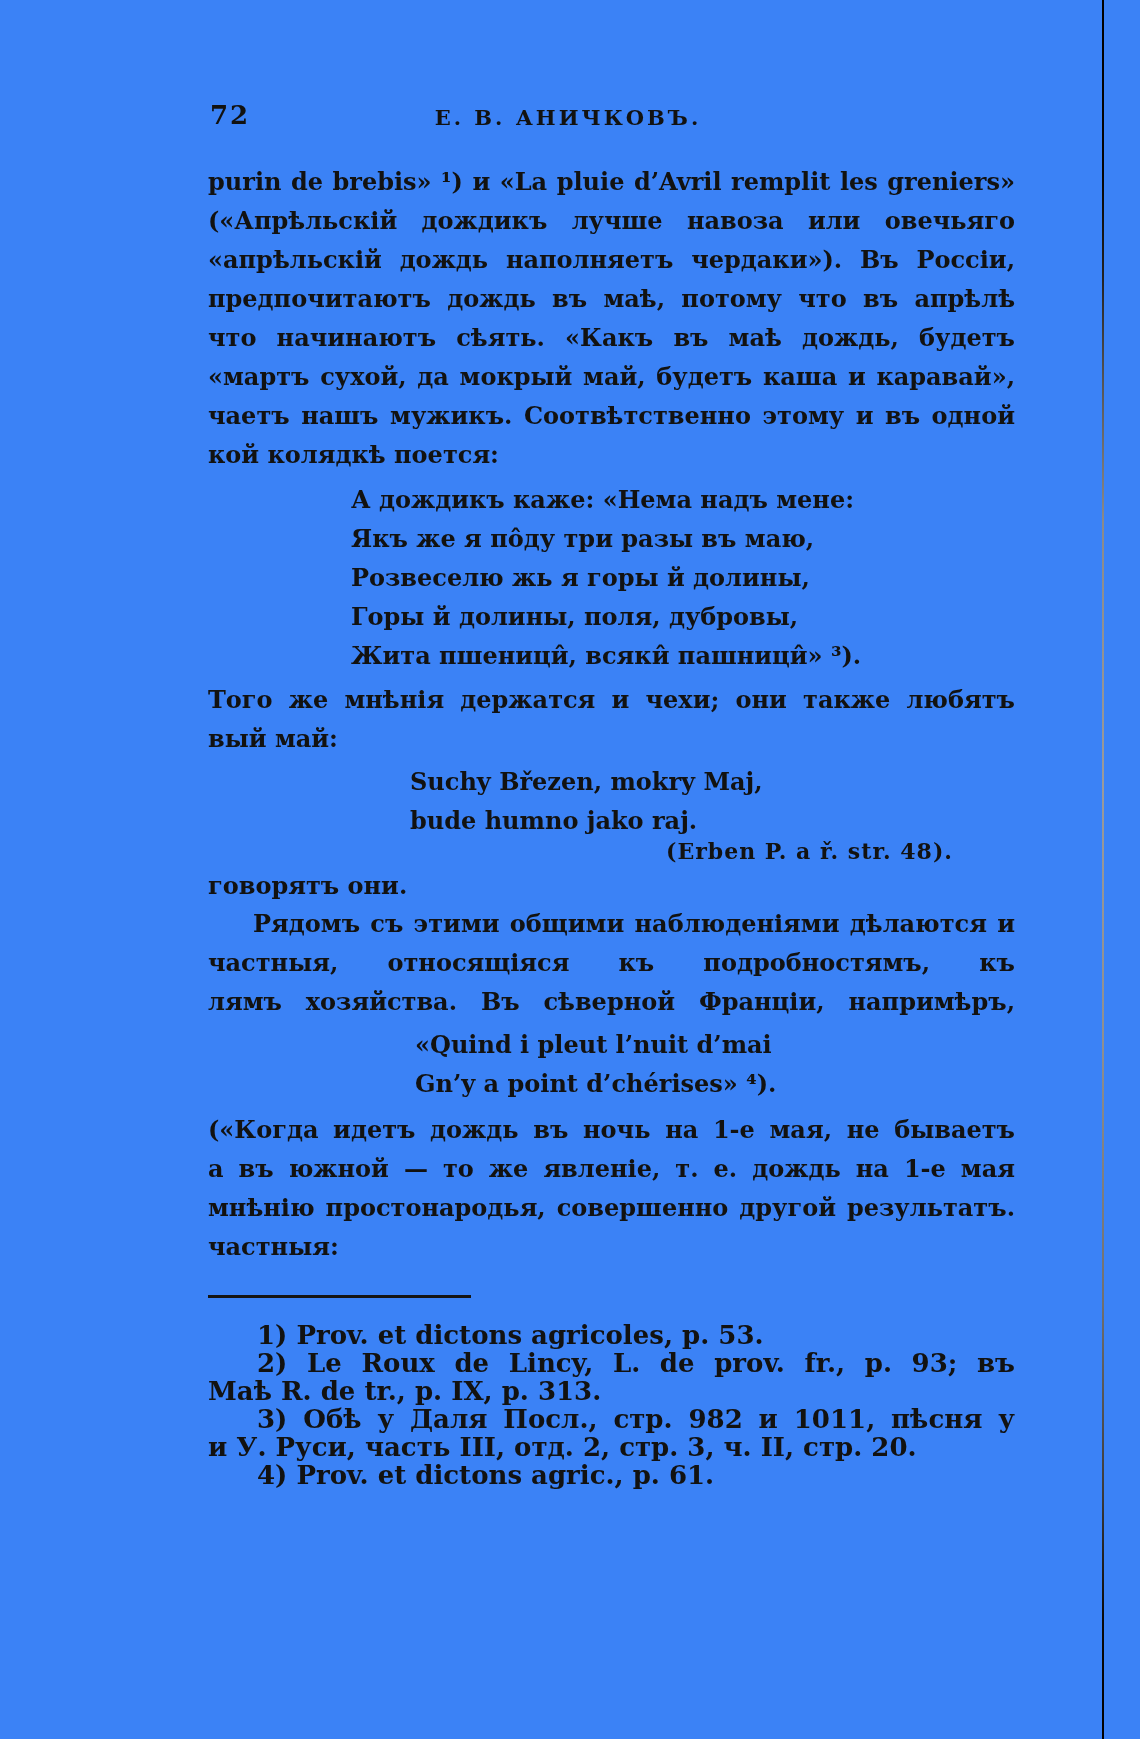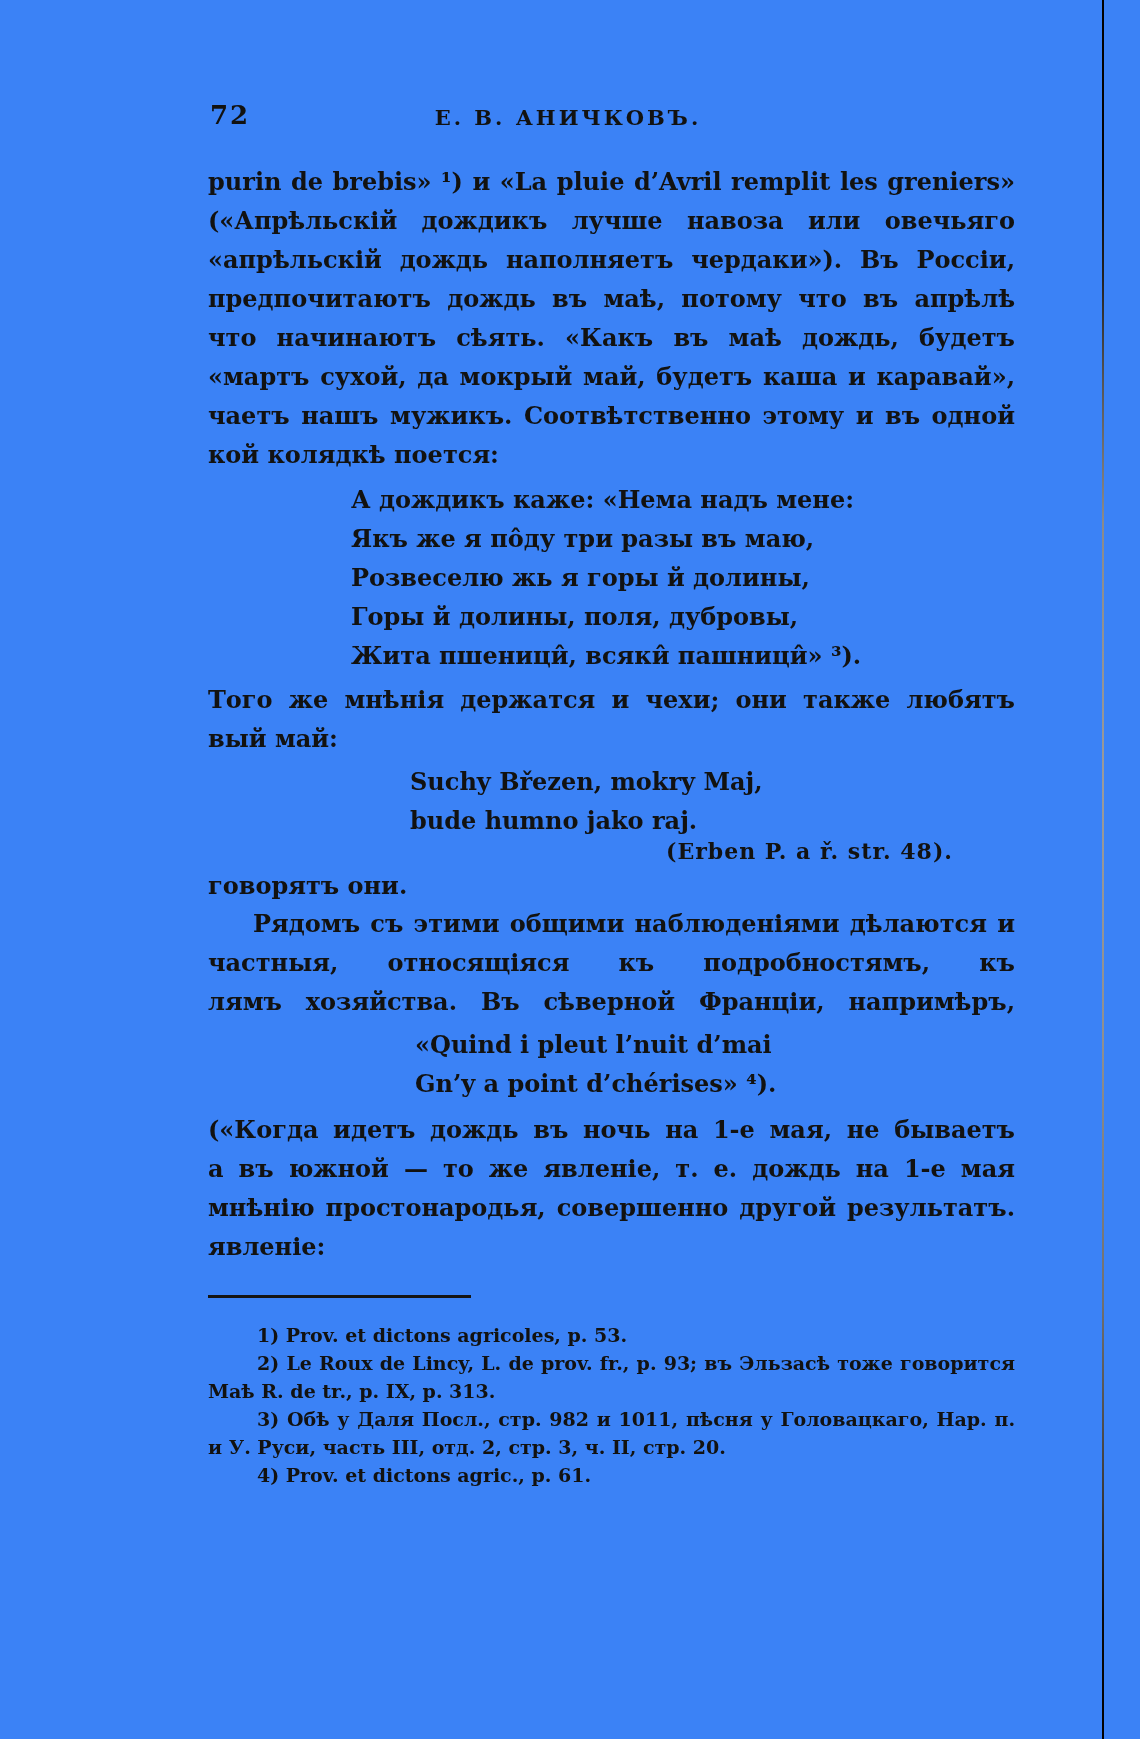--- a/index.html
+++ b/index.html
@@ -33,21 +33,21 @@
     position:absolute;left:208px;width:807px;top:838px;
     text-align:right;padding-right:0;box-sizing:border-box;
     font-size:22px;font-weight:bold;letter-spacing:1px;
   }
   .citation .inner{display:inline-block;margin-right:62px;text-align:center;}
   .sep{
     position:absolute;left:208px;top:1295px;width:263px;height:0;
     border-top:3px solid #151514;
   }
   .footnotes{position:absolute;left:208px;width:807px;top:1321px;
-    font-size:19px;font-weight:bold;line-height:28px;}
+    font-size:26px;font-weight:bold;line-height:28px;}
   .fline{height:28px;overflow:hidden;text-align:left;text-align-last:left;white-space:nowrap;}
   .fline.j{text-align:justify;text-align-last:justify;white-space:normal;}
   .fline.ind{text-indent:49px;}
   .it{}
   .scanline{
     position:absolute;left:1102px;top:0;width:2px;height:1739px;
     background:linear-gradient(to bottom,
       #000 0%, #050505 10%, #222 16%, #555 22%, #8a8a8a 30%,
       #9a9a9a 45%, #8f8f8f 60%, #6f6f6f 75%, #3a3a3a 86%,
       #0a0a0a 93%, #000 100%);
@@ -106,21 +106,21 @@
 
   <div class="block verse v3" style="top:1025px">
     <div class="line">«Quind i pleut l’nuit d’mai</div>
     <div class="line">Gn’y a point d’chérises» ⁴).</div>
   </div>
 
   <div class="block" style="top:1110px">
     <div class="line j">(«Когда идетъ дождь въ ночь на 1-е мая, не бываетъ вишень»),</div>
     <div class="line j">а въ южной — то же явленіе, т. е. дождь на 1-е мая имѣетъ, по</div>
     <div class="line j">мнѣнію простонародья, совершенно другой результатъ. Здѣсь</div>
-    <div class="line left">явленіе:</div>
+    <div class="line left">частныя:</div>
   </div>
 
   <div class="sep"></div>
 
   <div class="footnotes">
     <div class="fline ind">
       <span>1) Prov. et dictons agricoles, p. 53.</span>
     </div>
     <div class="fline ind j">
       <span>2) </span><span class="it">Le Roux de Lincy</span><span>, L. de prov. fr., p. 93; въ Эльзасѣ тоже говорится о</span>

